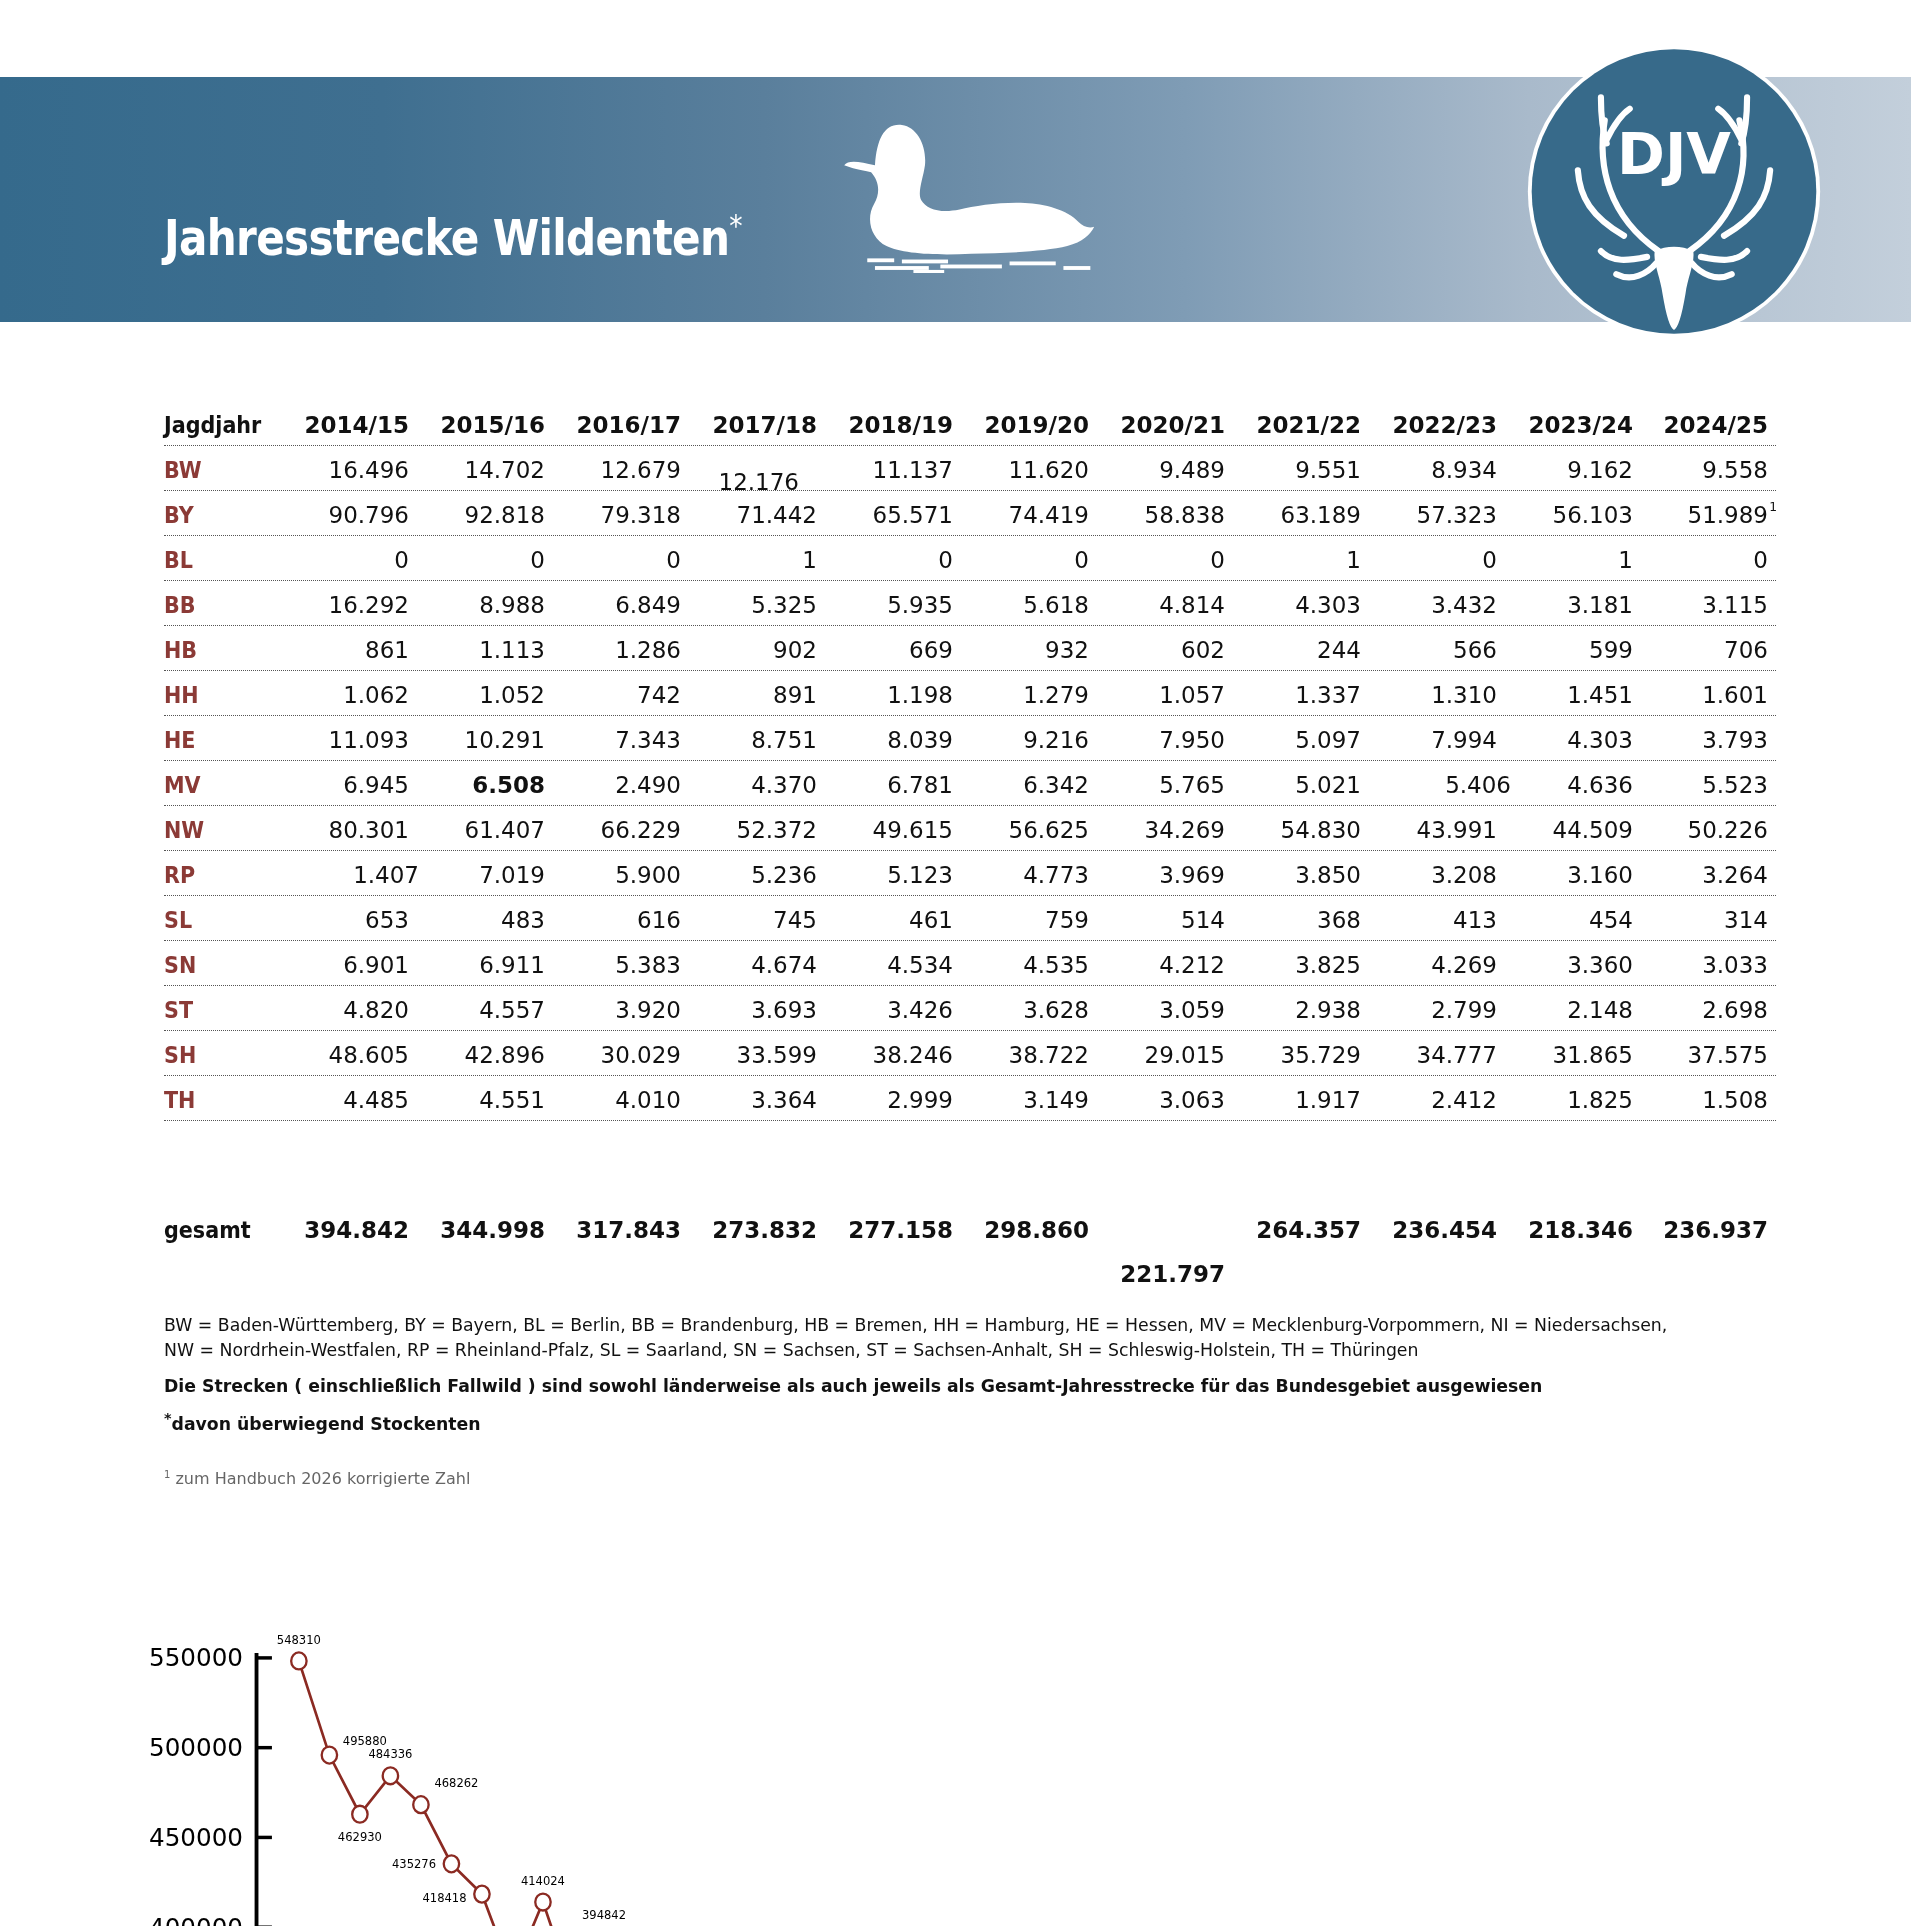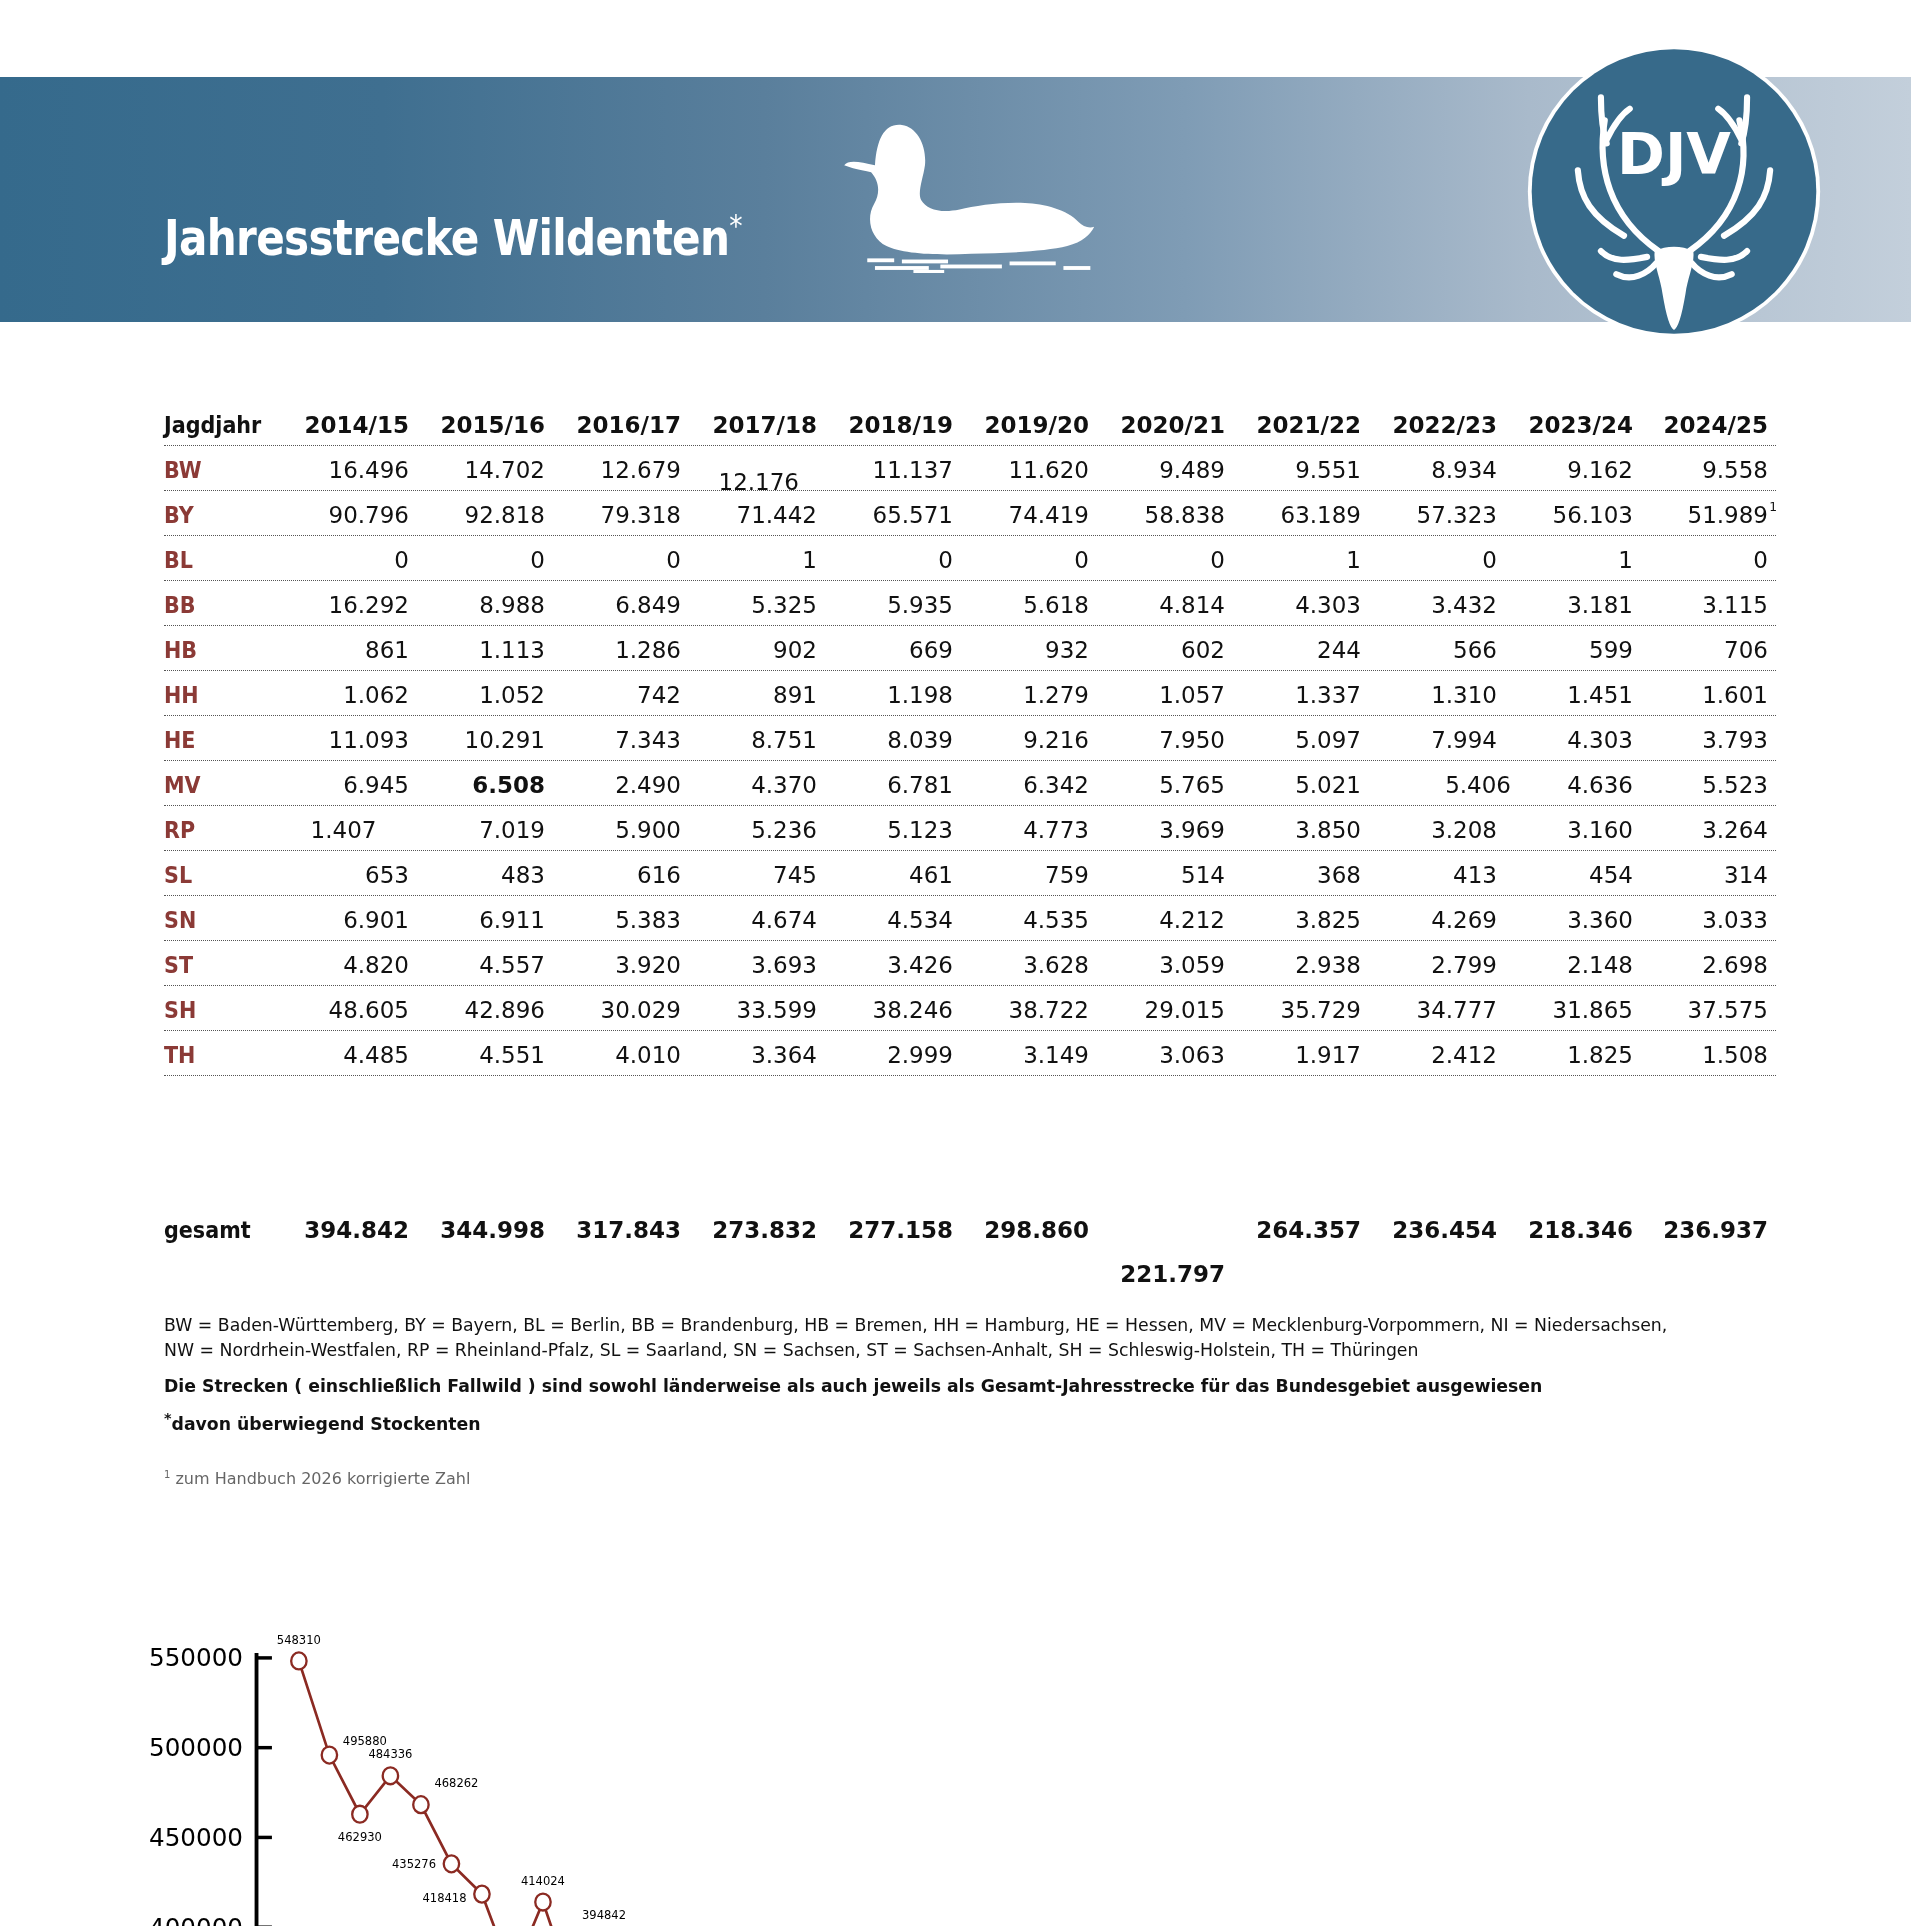--- a/index.html
+++ b/index.html
@@ -191,22 +191,36 @@
       <div class="cell" style="left: 522px;">4.370</div>
       <div class="cell" style="left: 658px;">6.781</div>
       <div class="cell" style="left: 794px;">6.342</div>
       <div class="cell" style="left: 930px;">5.765</div>
       <div class="cell" style="left: 1066px;">5.021</div>
       <div class="cell" style="left: 1216px;">5.406</div>
       <div class="cell" style="left: 1338px;">4.636</div>
       <div class="cell" style="left: 1473px;">5.523</div>
     </div>
     <div class="row">
+      <div class="rlabel">NW</div>
+      <div class="cell" style="left: 114px;">80.301</div>
+      <div class="cell" style="left: 250px;">61.407</div>
+      <div class="cell" style="left: 386px;">66.229</div>
+      <div class="cell" style="left: 522px;">52.372</div>
+      <div class="cell" style="left: 658px;">49.615</div>
+      <div class="cell" style="left: 794px;">56.625</div>
+      <div class="cell" style="left: 930px;">34.269</div>
+      <div class="cell" style="left: 1066px;">54.830</div>
+      <div class="cell" style="left: 1202px;">43.991</div>
+      <div class="cell" style="left: 1338px;">44.509</div>
+      <div class="cell" style="left: 1473px;">50.226</div>
+    </div>
+    <div class="row">
       <div class="rlabel">RP</div>
-      <div class="cell" style="left: 114px; text-align: center;">1.407</div>
+      <div class="cell" style="left: 124px;">1.407</div>
       <div class="cell" style="left: 250px;">7.019</div>
       <div class="cell" style="left: 386px;">5.900</div>
       <div class="cell" style="left: 522px;">5.236</div>
       <div class="cell" style="left: 658px;">5.123</div>
       <div class="cell" style="left: 794px;">4.773</div>
       <div class="cell" style="left: 930px;">3.969</div>
       <div class="cell" style="left: 1066px;">3.850</div>
       <div class="cell" style="left: 1202px;">3.208</div>
       <div class="cell" style="left: 1338px;">3.160</div>
       <div class="cell" style="left: 1473px;">3.264</div>

